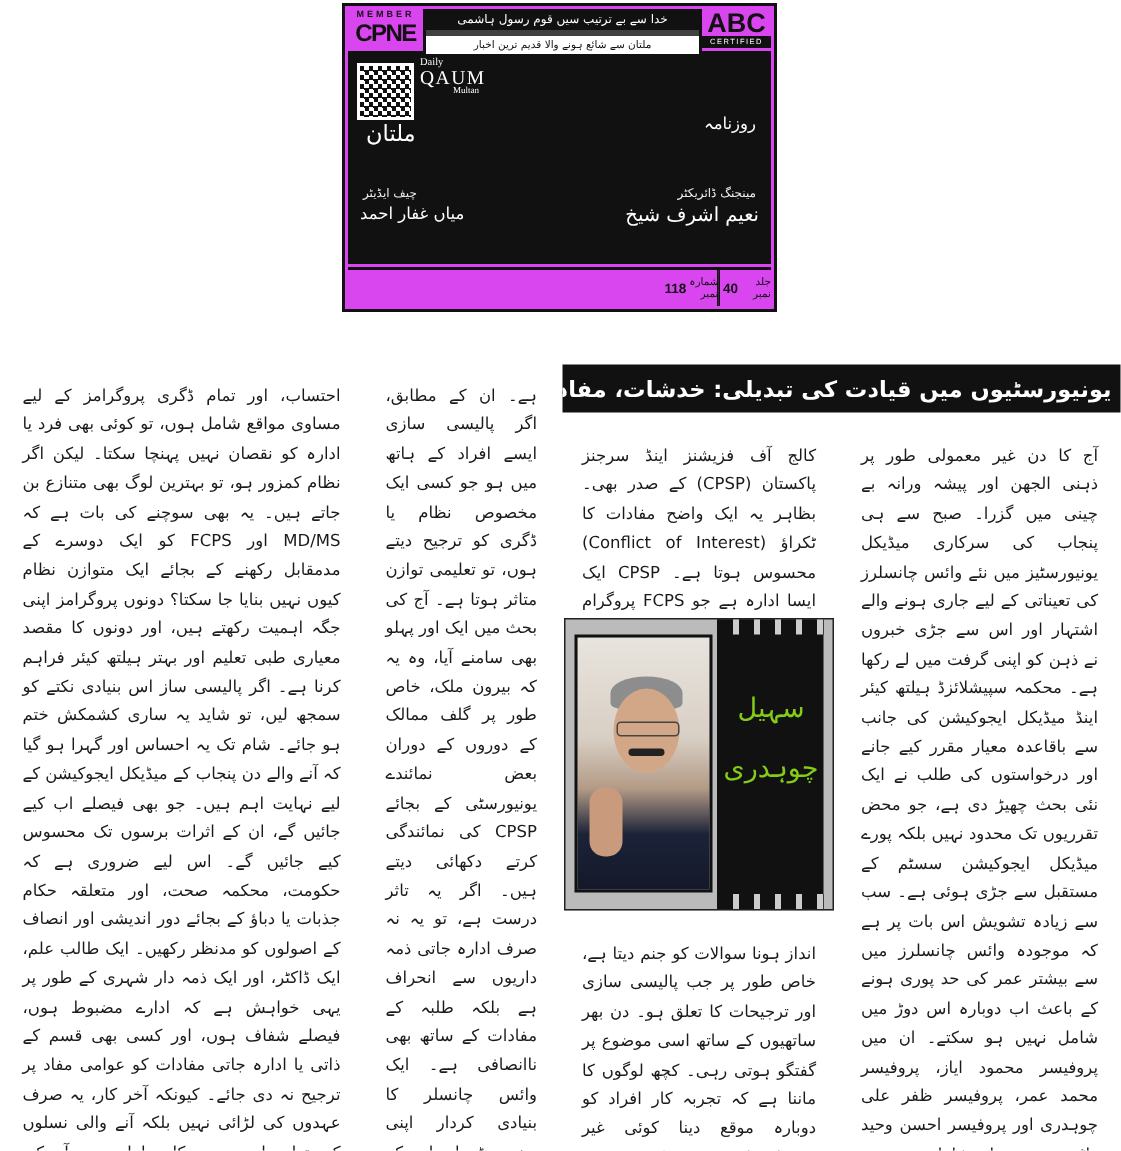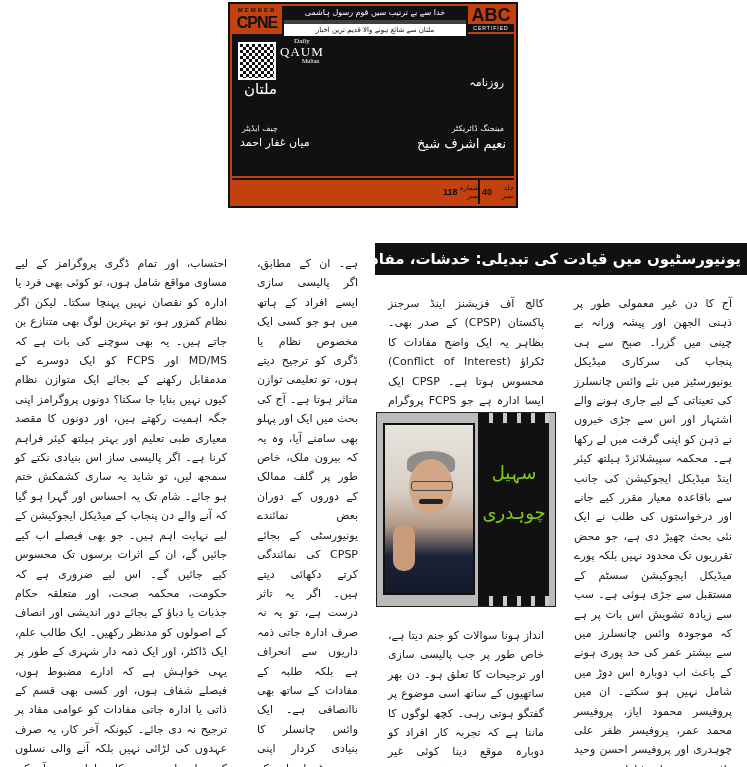--- a/index.html
+++ b/index.html
@@ -1,31 +1,31 @@
 <!DOCTYPE html>
 <html><head>
 <meta charset="utf-8">
 <style>
   html, body { margin:0; padding:0; background:#fff; }
   body { width:747px; height:767px; position:relative; overflow:hidden; font-family:"DejaVu Sans", sans-serif; color:#111; }
-  .masthead { position:absolute; left:228px; top:2px; width:290px; height:206px; border:2px solid #111; background:#c2410c; box-sizing:border-box; }
+  .masthead { position:absolute; left:228px; top:2px; width:290px; height:206px; border:2px solid #111; background:#d946ef; box-sizing:border-box; }
   .mh-top { position:absolute; left:2px; top:2px; right:2px; height:28px; display:flex; border-bottom:2px solid #111; }
   .cpne { width:50px; border-right:2px solid #111; text-align:center; font-family:"Liberation Sans", sans-serif; }
   .cpne .m { font-size:6px; letter-spacing:2px; font-weight:bold; line-height:8px; }
   .cpne .c { font-size:16px; font-weight:bold; line-height:18px; letter-spacing:-1px; }
   .tagline { flex:1; display:flex; flex-direction:column; }
   .tagline .t1 { background:#111; color:#fff; font-size:8px; text-align:center; height:30px; line-height:14px; direction:rtl; }
   .tagline .t2 { background:#fff; color:#111; font-size:7px; text-align:center; height:12px; line-height:12px; direction:rtl; border-top:4px solid #404040; }
   .abc { width:46px; border-left:2px solid #111; text-align:center; font-family:"Liberation Sans", sans-serif; }
   .abc .a { font-size:18px; font-weight:bold; line-height:18px; }
   .abc .b { font-size:5px; background:#111; color:#fff; line-height:8px; letter-spacing:1px; }
   .mh-body { position:absolute; left:2px; right:2px; top:32px; height:140px; background:#111; color:#fff; }
   .qr { position:absolute; left:6px; top:6px; width:34px; height:34px; background:repeating-conic-gradient(#fff 0 25%, #111 0 50%) 0 0/6px 6px; border:2px solid #fff; }
   .daily { position:absolute; left:48px; top:2px; font-family:"Liberation Serif", serif; line-height:1; }
-  .daily .d1 { font-size:7px;text-align:center; }
+  .daily .d1 { font-size:7px; }
   .daily .d2 { font-size:13px; letter-spacing:1px; }
   .daily .d3 { font-size:6px; padding-left:22px; }
   .logo { position:absolute; left:74px; top:6px; width:136px; height:134px; font-family:"DejaVu Serif", serif; font-size:120px; line-height:130px; font-weight:bold; text-align:center; direction:rtl; color:#fff; }
   .rozn { position:absolute; right:10px; top:40px; font-size:11px; direction:rtl; }
   .multan { position:absolute; left:12px; top:44px; font-size:15px; direction:rtl;text-align:center; }
   .ce-t { position:absolute; left:10px; top:88px; font-size:8px; direction:rtl; color:#eee; }
   .ce-n { position:absolute; left:8px; top:100px; font-size:11px; direction:rtl; }
   .md-t { position:absolute; right:10px; top:88px; font-size:8px; direction:rtl; color:#eee; }
   .md-n { position:absolute; right:8px; top:100px; font-size:13px; direction:rtl; }
   .mh-bottom { position:absolute; left:2px; right:2px; bottom:2px; height:24px; display:flex; border-top:2px solid #111; direction:rtl; font-size:7px; }

